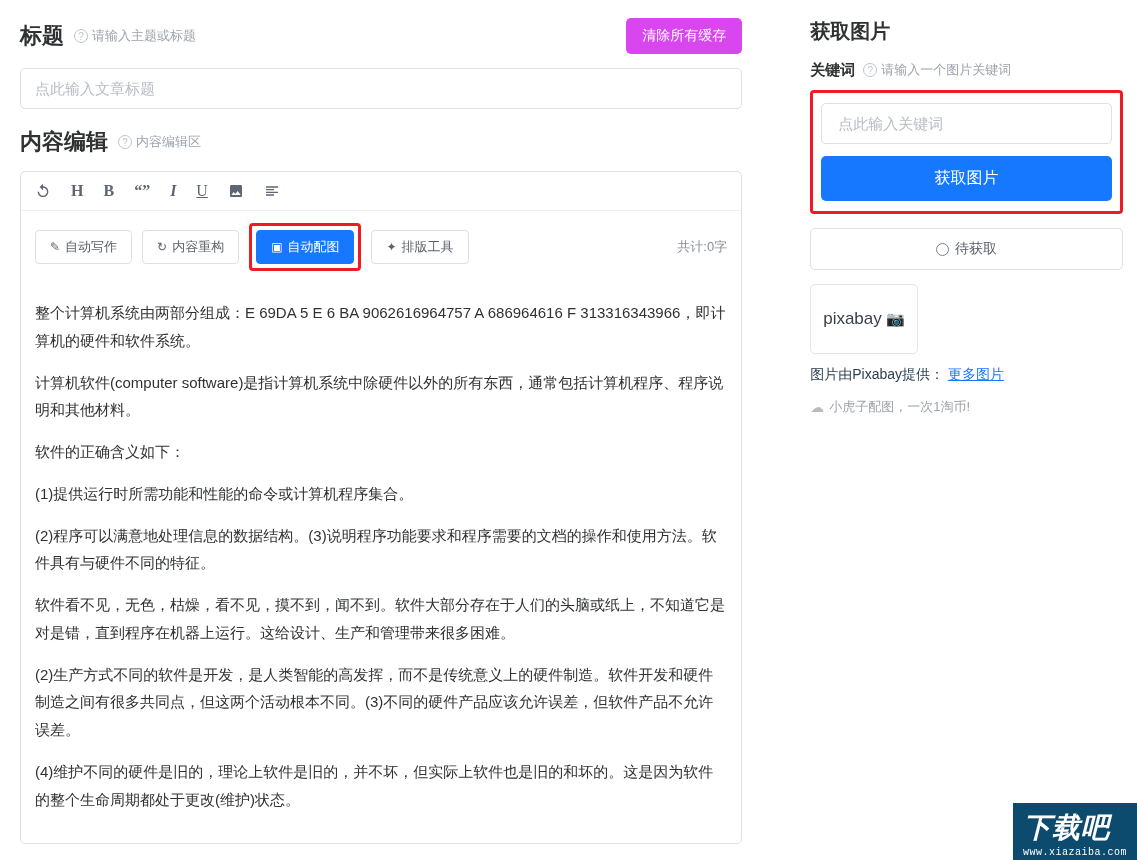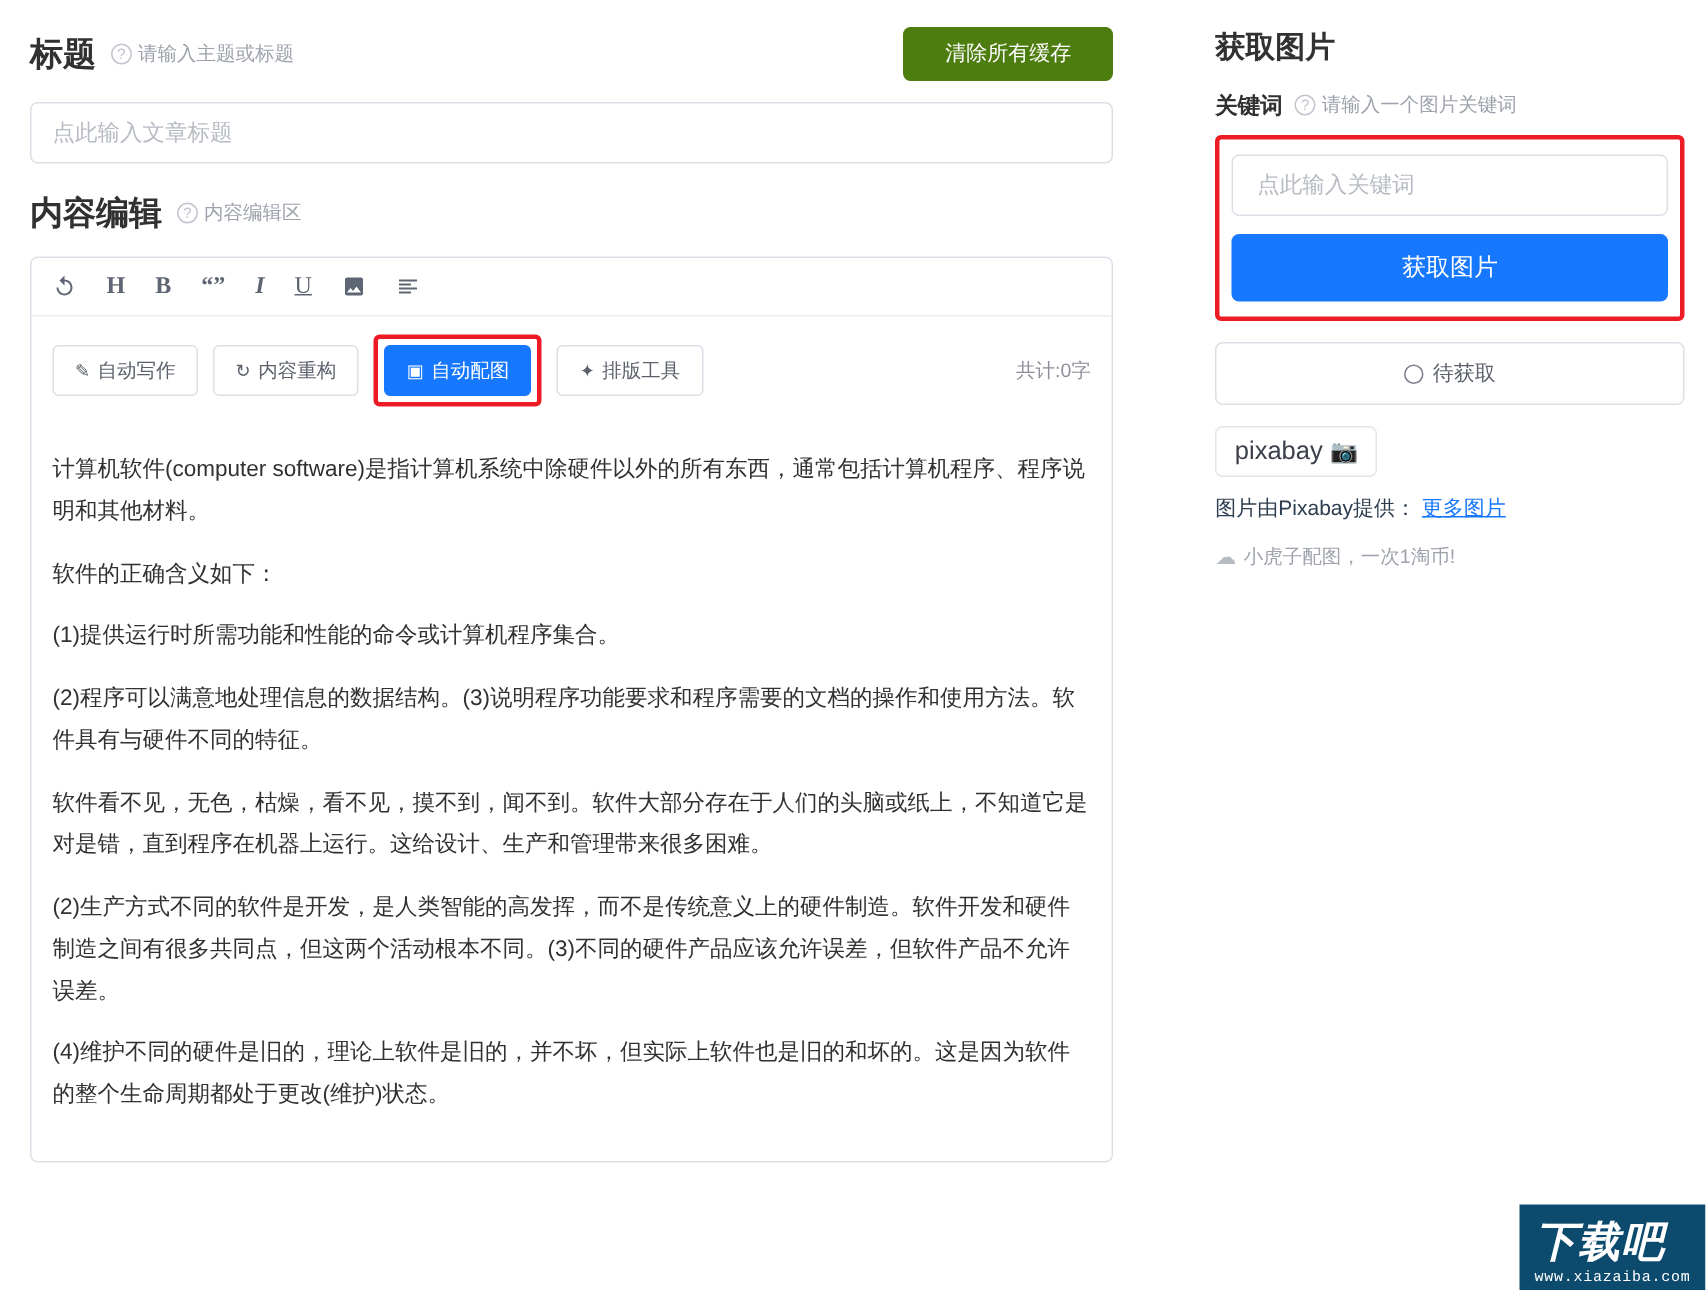--- a/index.html
+++ b/index.html
@@ -23,22 +23,22 @@
 }
 .section-hint {
   font-size: 13px; color: #9da2ac; display: flex; align-items: center;
 }
 .section-hint .q-icon {
   display: inline-flex; width: 14px; height: 14px; border: 1px solid #bfc4cd;
   border-radius: 50%; font-size: 10px; align-items: center; justify-content: center;
   margin-right: 4px; color: #bfc4cd;
 }
 .btn-primary {
-  background: #4d7c0f; color: #fff; border: none; border-radius: 5px;
-  padding: 9px 28px; font-size: 14px; cursor: pointer; margin-left: auto;
+  background: #d946ef; color: #fff; border: none; border-radius: 5px;
+  padding: 9px 16px; font-size: 14px; cursor: pointer; margin-left: auto;
 }
 
 .title-input {
   width: 100%; padding: 11px 14px; border: 1px solid #dcdfe6;
   border-radius: 5px; font-size: 15px; color: #1d4ed8; outline: none;
   margin-bottom: 18px;
 }
 .title-input::placeholder { color: #b7bbc3; }
 
 .editor-box {
@@ -97,21 +97,21 @@
   border: 1px solid #dcdfe6; border-radius: 5px; padding: 11px 0;
   text-align: center; color: #5c616c; font-size: 14px; margin-bottom: 14px;
   display: flex; justify-content: center; align-items: center; gap: 6px;
 }
 .circle-icon {
   width: 13px; height: 13px; border: 1.5px solid #7a7f8c; border-radius: 50%;
 }
 
 .pixabay-badge {
   display: inline-flex; align-items: center; gap: 5px;
-  border: 1px solid #e3e5ea; border-radius: 5px; padding: 6px 12px;
+  border: 1px solid #e3e5ea; border-radius: 5px; padding: 24px 12px;
   font-family: "Comic Sans MS", cursive, sans-serif; font-size: 17px;
   color: #3a3f4a; margin-bottom: 12px;
 }
 .cam-icon { font-size: 15px; }
 
 .provided-row { font-size: 14px; color: #2c3e50; margin-bottom: 14px; }
 .provided-row a { color: #1677ff; text-decoration: underline; }
 
 .footer-note {
   font-size: 13px; color: #9da2ac; display: flex; align-items: center; gap: 5px;
@@ -189,20 +189,21 @@
           </button>
         </span>
         <button class="tool-btn">
           <span class="small-icon">✦</span>
           <span>排版工具</span>
         </button>
         <span class="char-count">共计:0字</span>
       </div>
 
       <div class="content-area" id="content-area">
+          <p>整个计算机系统由两部分组成：E 69DA 5 E 6 BA 9062616964757 A 686964616 F 313316343966，即计算机的硬件和软件系统。</p>
           <p>计算机软件(computer software)是指计算机系统中除硬件以外的所有东西，通常包括计算机程序、程序说明和其他材料。</p>
           <p>软件的正确含义如下：</p>
           <p>(1)提供运行时所需功能和性能的命令或计算机程序集合。</p>
           <p>(2)程序可以满意地处理信息的数据结构。(3)说明程序功能要求和程序需要的文档的操作和使用方法。软件具有与硬件不同的特征。</p>
           <p>软件看不见，无色，枯燥，看不见，摸不到，闻不到。软件大部分存在于人们的头脑或纸上，不知道它是对是错，直到程序在机器上运行。这给设计、生产和管理带来很多困难。</p>
           <p>(2)生产方式不同的软件是开发，是人类智能的高发挥，而不是传统意义上的硬件制造。软件开发和硬件制造之间有很多共同点，但这两个活动根本不同。(3)不同的硬件产品应该允许误差，但软件产品不允许误差。</p>
           <p>(4)维护不同的硬件是旧的，理论上软件是旧的，并不坏，但实际上软件也是旧的和坏的。这是因为软件的整个生命周期都处于更改(维护)状态。</p>
         </div>
     </div>
   </div>

